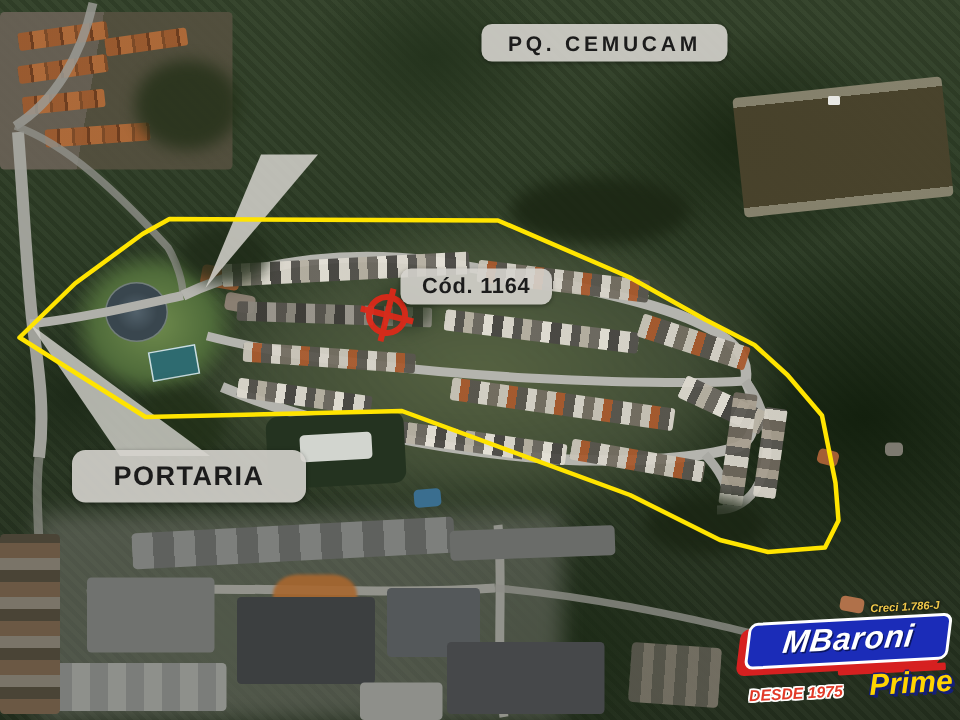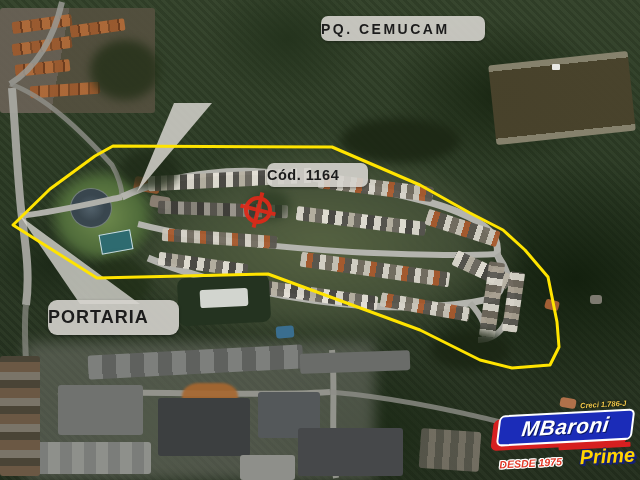--- a/index.html
+++ b/index.html
@@ -31,27 +31,27 @@
   .blob{filter:blur(5px);border-radius:50%}
   .gp{border-radius:3px}
   .hr{border-radius:2px;opacity:.95}
   .palA{background:repeating-linear-gradient(90deg,#dcd8ce 0 7px,#55534e 7px 13px,#b8b2a4 13px 19px,#6e6a62 19px 26px,#e6e2d8 26px 32px,#4a4844 32px 39px)}
   .palB{background:repeating-linear-gradient(90deg,#c9c4b8 0 6px,#a85a2e 6px 12px,#59564e 12px 19px,#d8d4ca 19px 25px,#746e62 25px 32px)}
   .palC{background:repeating-linear-gradient(90deg,#57544e 0 7px,#8a867c 7px 13px,#3f3d39 13px 20px,#9d9890 20px 26px)}
   .palD{background:repeating-linear-gradient(0deg,#d8d4ca 0 7px,#5a5852 7px 13px,#a89f90 13px 19px,#6e675c 19px 26px)}
   .palO{background:repeating-linear-gradient(90deg,#9c5a2e 0 8px,#6e3c1d 8px 10px,#b06a38 10px 18px,#7e4a26 18px 20px)}
   svg.layer{position:absolute;left:0;top:0;pointer-events:none}
   
-  .map-label{position:absolute;display:flex;align-items:center;justify-content:flex-start;
+  .map-label{position:absolute;display:flex;align-items:center;justify-content:center;
     background:var(--label-bg);color:#1c1c1c;font-weight:700;white-space:nowrap;
     box-shadow:0 1px 3px rgba(0,0,0,.35)}
   .lbl-park{left:321px;top:16px;width:164px;height:25px;font-size:14px;letter-spacing:2.5px;border-radius:7px}
   .lbl-clube{left:161px;top:69px;width:86px;height:37px;font-size:15px;letter-spacing:3.5px;border-radius:10px}
-  .lbl-cod{left:267px;top:163px;width:101px;height:24px;font-size:14.5px;letter-spacing:.5px;border-radius:7px}
-  .lbl-portaria{left:48px;top:300px;width:131px;height:35px;font-size:18px;letter-spacing:1px;border-radius:9px}
+  .lbl-cod{left:267px;top:179px;width:101px;height:24px;font-size:14.5px;letter-spacing:.5px;border-radius:7px}
+  .lbl-portaria{left:48px;top:300px;width:156px;height:35px;font-size:18px;letter-spacing:1px;border-radius:9px}
   
   .logo{position:absolute;right:4px;bottom:10px;width:140px;transform:rotate(-3deg)}
   .logo .creci{color:#f0c84a;font-size:7.5px;font-style:italic;font-weight:700;text-align:right;padding-right:8px;text-shadow:0 0 2px #000}
   .logo .brandbox{position:relative;margin:1px 2px 0 2px;background:var(--logo-blue);
     border:2px solid #fff;border-radius:6px;transform:skewX(-10deg);
     box-shadow:-5px 4px 0 0 var(--logo-red);text-align:center;padding:1px 4px 2px 4px}
   .logo .brand{color:#fff;font-size:21px;font-weight:800;font-style:italic;letter-spacing:.5px;
     text-shadow:1px 1px 0 #0a1560}
   .logo .redstrip{width:72px;height:5px;background:var(--logo-red);margin:2px 6px 0 auto;border-radius:1px}
   .logo .bottomrow{display:flex;align-items:baseline;justify-content:space-between;margin-top:0px;padding:0 2px}

